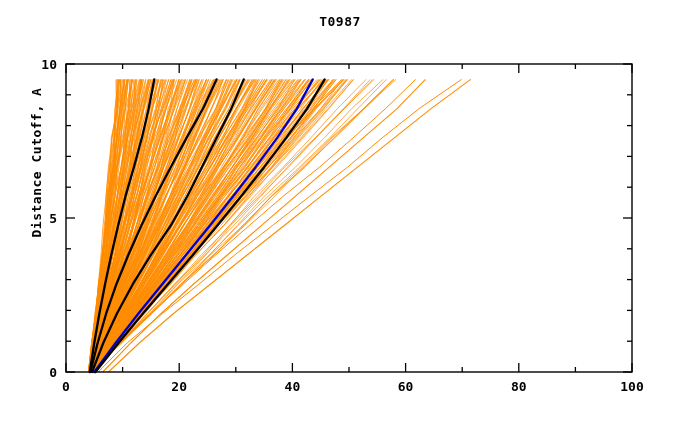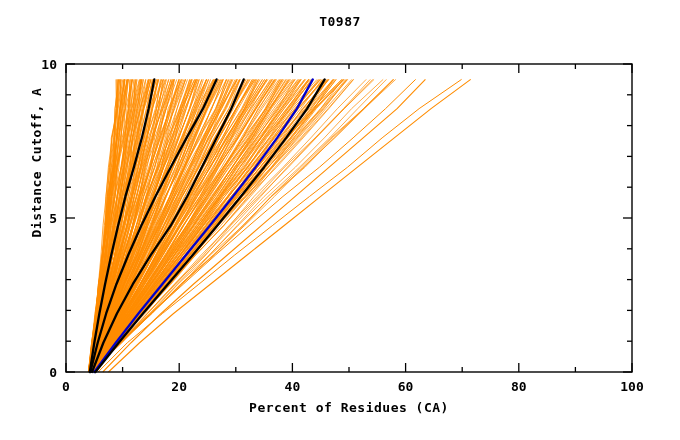--- a/index.html
+++ b/index.html
@@ -70,21 +70,20 @@
 </style>
 </head>
 <body>
 
 <div id="figure">
 
   <div id="chart-title">T0987</div>
 
   <div id="ylabel">Distance Cutoff, A</div>
 
-  <div id="xlabel">Percent of Residues (CA)</div>
 
   <svg id="plot-svg" width="680" height="440">
     <g id="curves-layer">
         <path d="M88.62 372.00L91.69 342.74L95.89 313.48L98.42 284.22L101.02 254.96L102.99 225.70L106.11 196.44L108.38 167.18L112.05 137.92L116.38 108.66L115.98 79.40" fill="none" stroke="#ff8c00" stroke-width="0.85" stroke-opacity="0.92" stroke-linejoin="round"></path>
         <path d="M88.96 372.00L92.60 342.74L95.28 313.48L98.66 284.22L102.97 254.96L105.10 225.70L108.91 196.44L110.66 167.18L111.28 137.92L117.57 108.66L117.14 79.40" fill="none" stroke="#ff8c00" stroke-width="0.85" stroke-opacity="0.92" stroke-linejoin="round"></path>
         <path d="M88.37 372.00L91.57 342.74L95.76 313.48L98.83 284.22L103.10 254.96L105.15 225.70L105.86 196.44L109.17 167.18L113.55 137.92L116.47 108.66L117.06 79.40" fill="none" stroke="#ff8c00" stroke-width="0.85" stroke-opacity="0.92" stroke-linejoin="round"></path>
         <path d="M88.48 372.00L91.64 342.74L95.66 313.48L98.88 284.22L102.51 254.96L105.50 225.70L107.37 196.44L109.58 167.18L111.92 137.92L117.73 108.66L117.99 79.40" fill="none" stroke="#ff8c00" stroke-width="0.85" stroke-opacity="0.92" stroke-linejoin="round"></path>
         <path d="M88.95 372.00L91.89 342.74L94.95 313.48L99.31 284.22L102.29 254.96L105.99 225.70L106.98 196.44L109.98 167.18L114.36 137.92L115.00 108.66L118.65 79.40" fill="none" stroke="#ff8c00" stroke-width="0.85" stroke-opacity="0.92" stroke-linejoin="round"></path>
         <path d="M88.60 372.00L91.97 342.74L96.13 313.48L98.55 284.22L102.13 254.96L104.25 225.70L108.41 196.44L111.24 167.18L114.47 137.92L117.29 108.66L121.44 79.40" fill="none" stroke="#ff8c00" stroke-width="0.85" stroke-opacity="0.92" stroke-linejoin="round"></path>
         <path d="M88.90 372.00L92.66 342.74L96.02 313.48L98.34 284.22L103.57 254.96L106.39 225.70L107.36 196.44L112.89 167.18L113.94 137.92L115.08 108.66L118.65 79.40" fill="none" stroke="#ff8c00" stroke-width="0.85" stroke-opacity="0.92" stroke-linejoin="round"></path>

